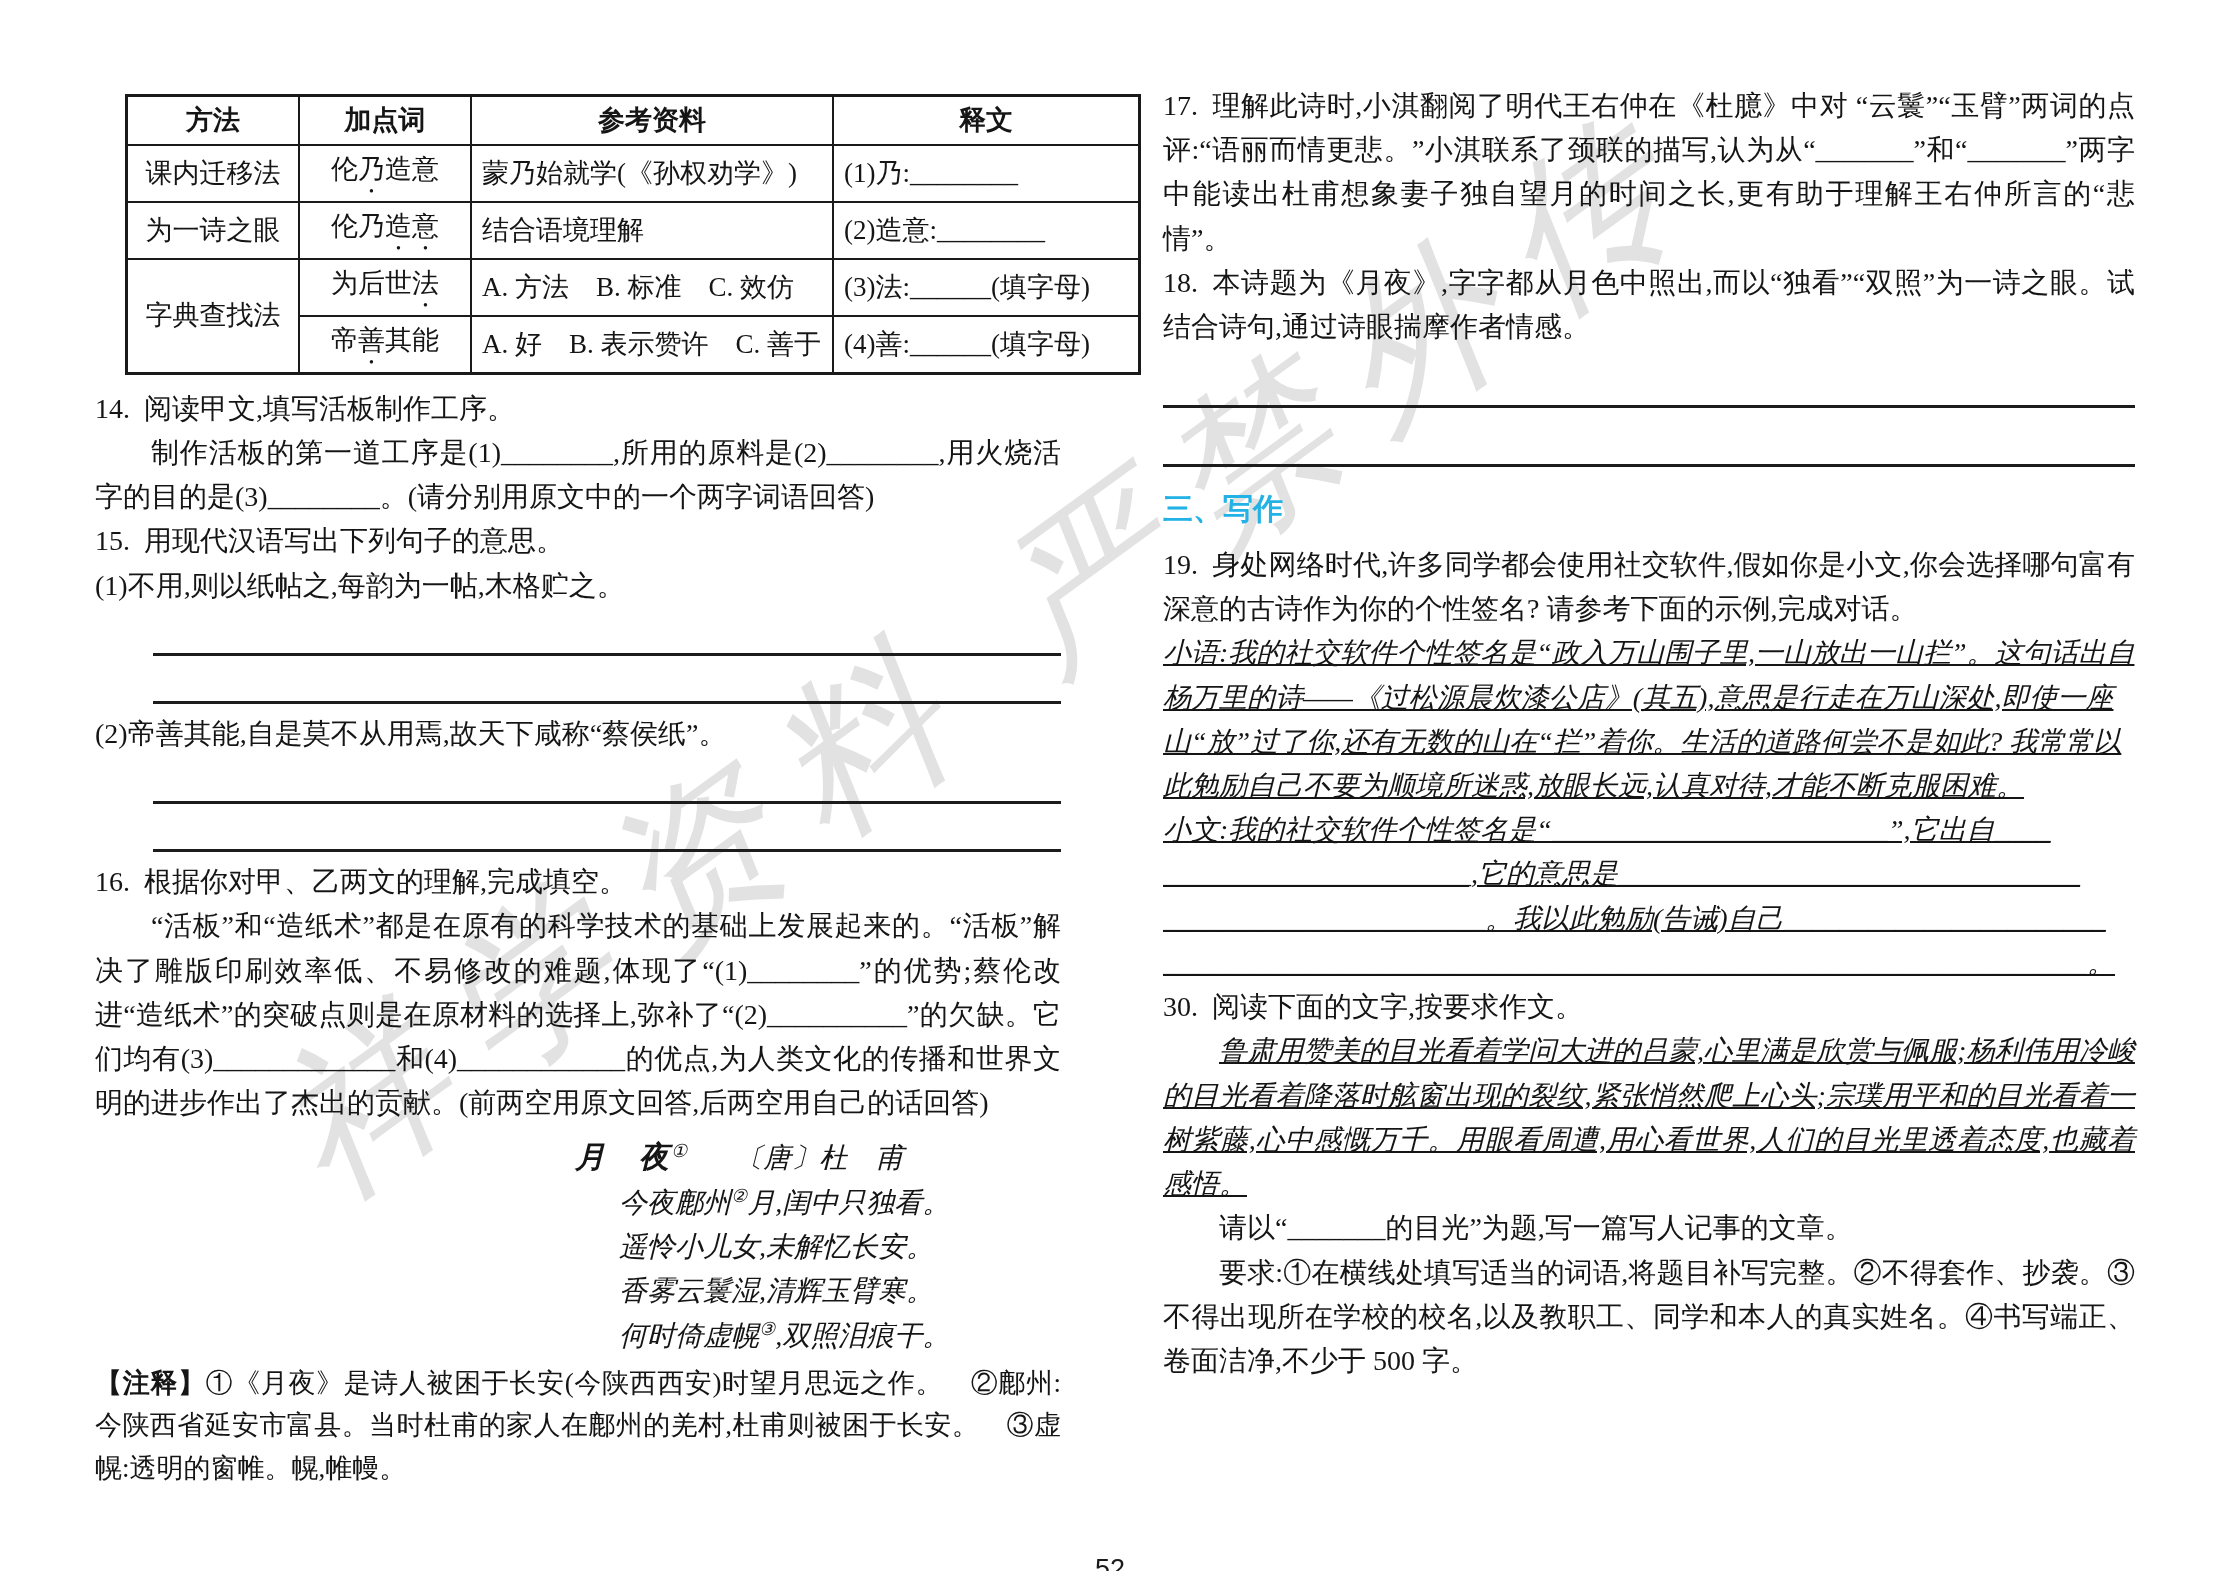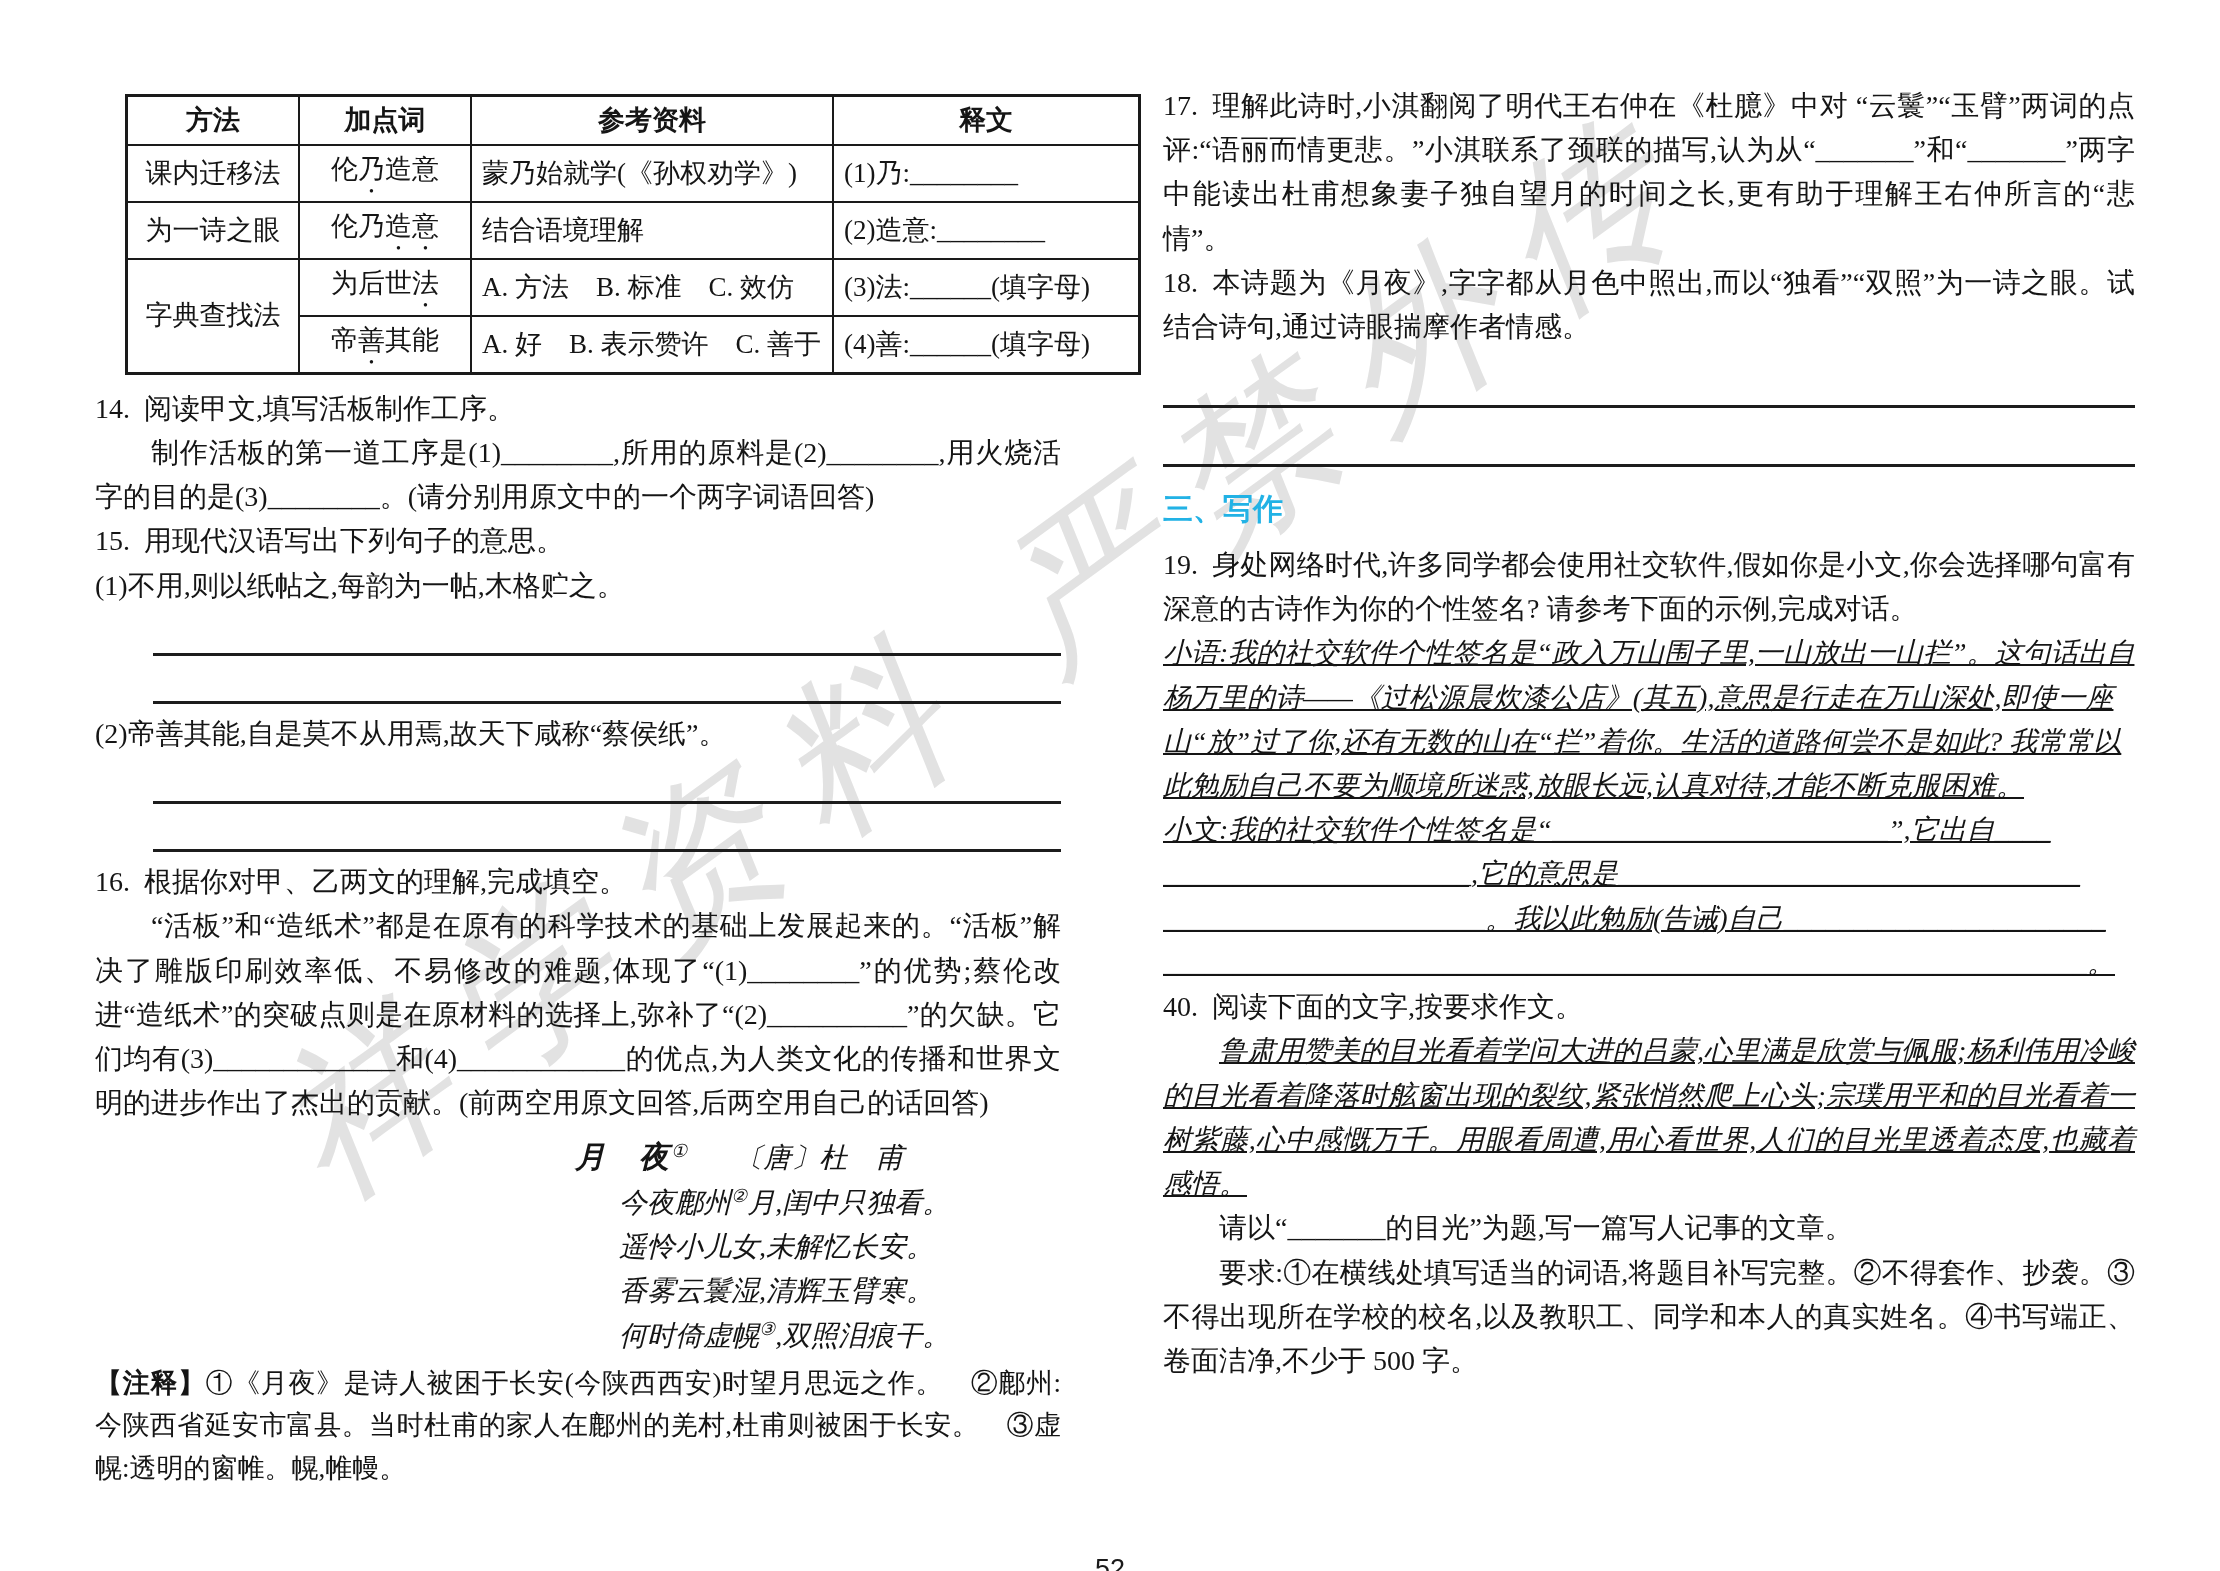--- a/index.html
+++ b/index.html
@@ -146,19 +146,19 @@
 
   <p class="section-title">三、写作</p>
 
   <p class="q"><span class="qnum">19.</span><span>身处网络时代,许多同学都会使用社交软件,假如你是小文,你会选择哪句富有深意的古诗作为你的个性签名? 请参考下面的示例,完成对话。</span></p>
   <p class="kai">小语:我的社交软件个性签名是“政入万山围子里,一山放出一山拦”。这句话出自杨万里的诗——《过松源晨炊漆公店》(其五),意思是行走在万山深处,即使一座山“放”过了你,还有无数的山在“拦”着你。生活的道路何尝不是如此? 我常常以此勉励自己不要为顺境所迷惑,放眼长远,认真对待,才能不断克服困难。</p>
   <p class="fill kai">小文:我的社交软件个性签名是“________________________”,它出自____</p>
   <p class="fill kai">______________________,它的意思是_________________________________</p>
   <p class="fill kai">_______________________。我以此勉励(告诫)自己_______________________</p>
   <p class="fill kai">__________________________________________________________________。</p>
 
-  <p class="q"><span class="qnum">40.</span><span>阅读下面的文字,按要求作文。</span></p>
+  <p class="q"><span class="qnum">30.</span><span>阅读下面的文字,按要求作文。</span></p>
   <p class="para kai">鲁肃用赞美的目光看着学问大进的吕蒙,心里满是欣赏与佩服;杨利伟用冷峻的目光看着降落时舷窗出现的裂纹,紧张悄然爬上心头;宗璞用平和的目光看着一树紫藤,心中感慨万千。用眼看周遭,用心看世界,人们的目光里透着态度,也藏着感悟。</p>
   <p class="para">请以“_______的目光”为题,写一篇写人记事的文章。</p>
   <p class="para">要求:①在横线处填写适当的词语,将题目补写完整。②不得套作、抄袭。③不得出现所在学校的校名,以及教职工、同学和本人的真实姓名。④书写端正、卷面洁净,不少于 500 字。</p>
 </div>
 
 <div class="page-num">52</div>
 
 </body></html>

